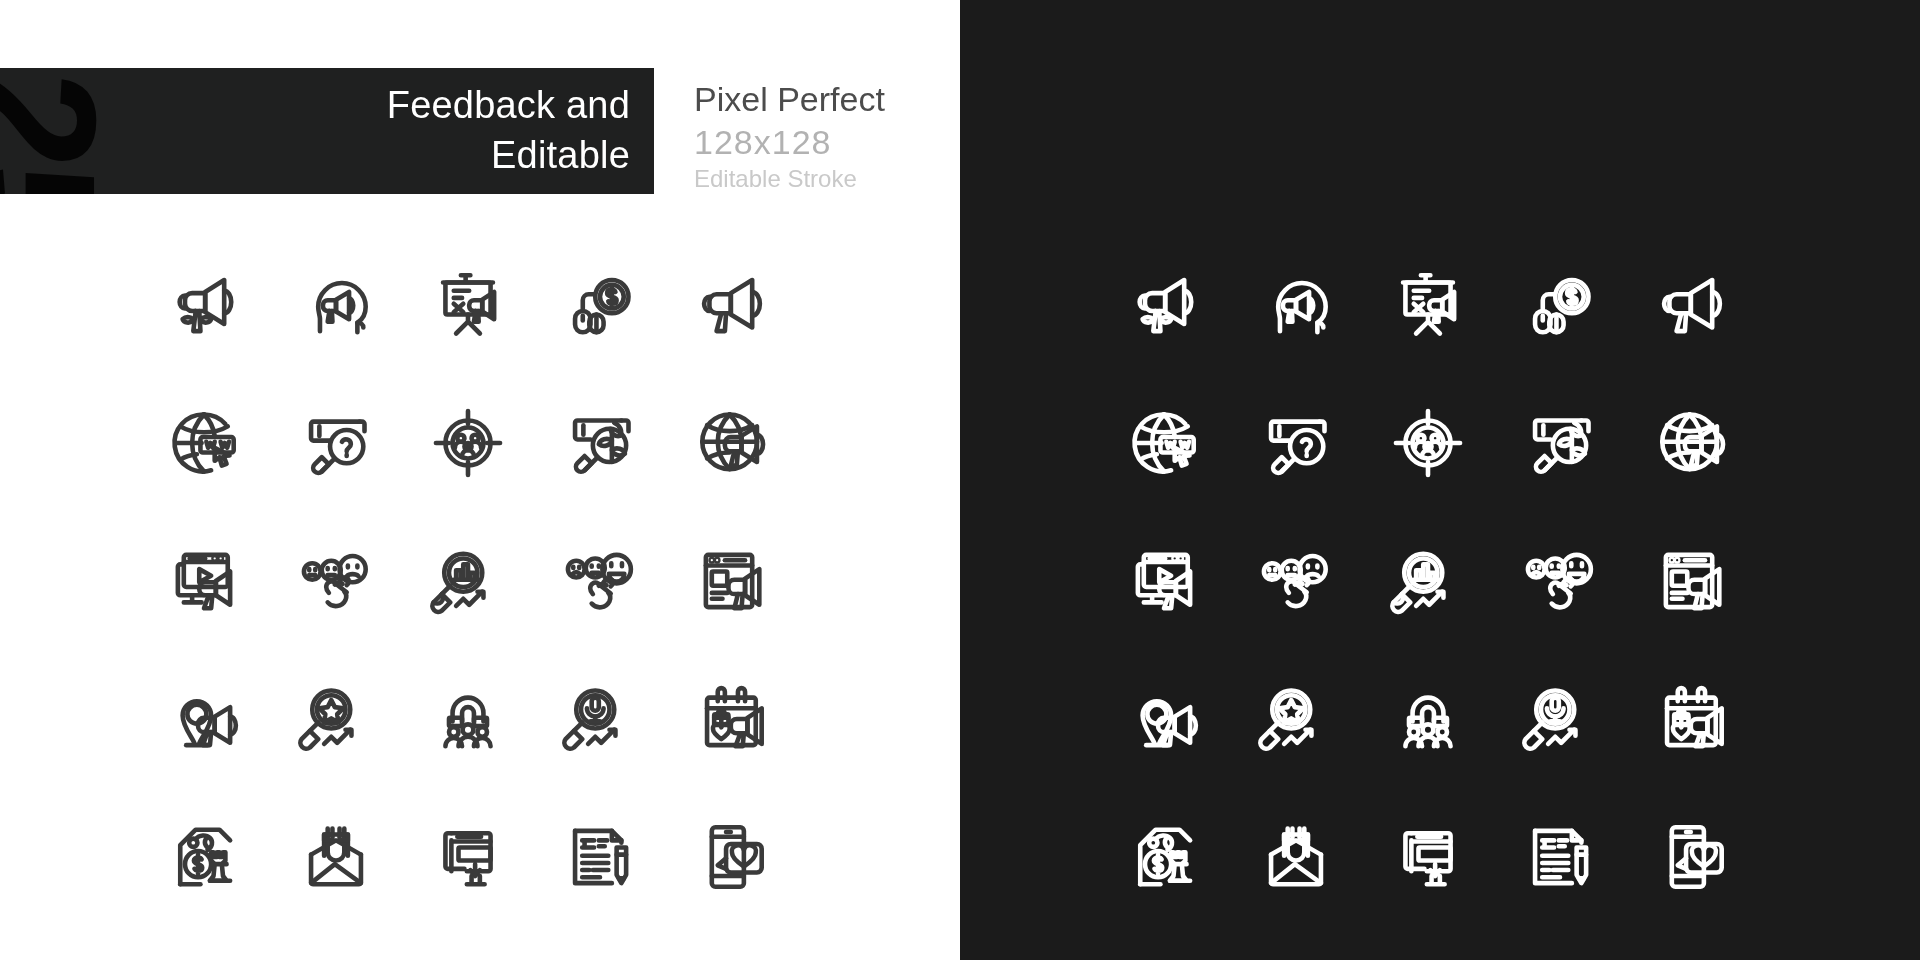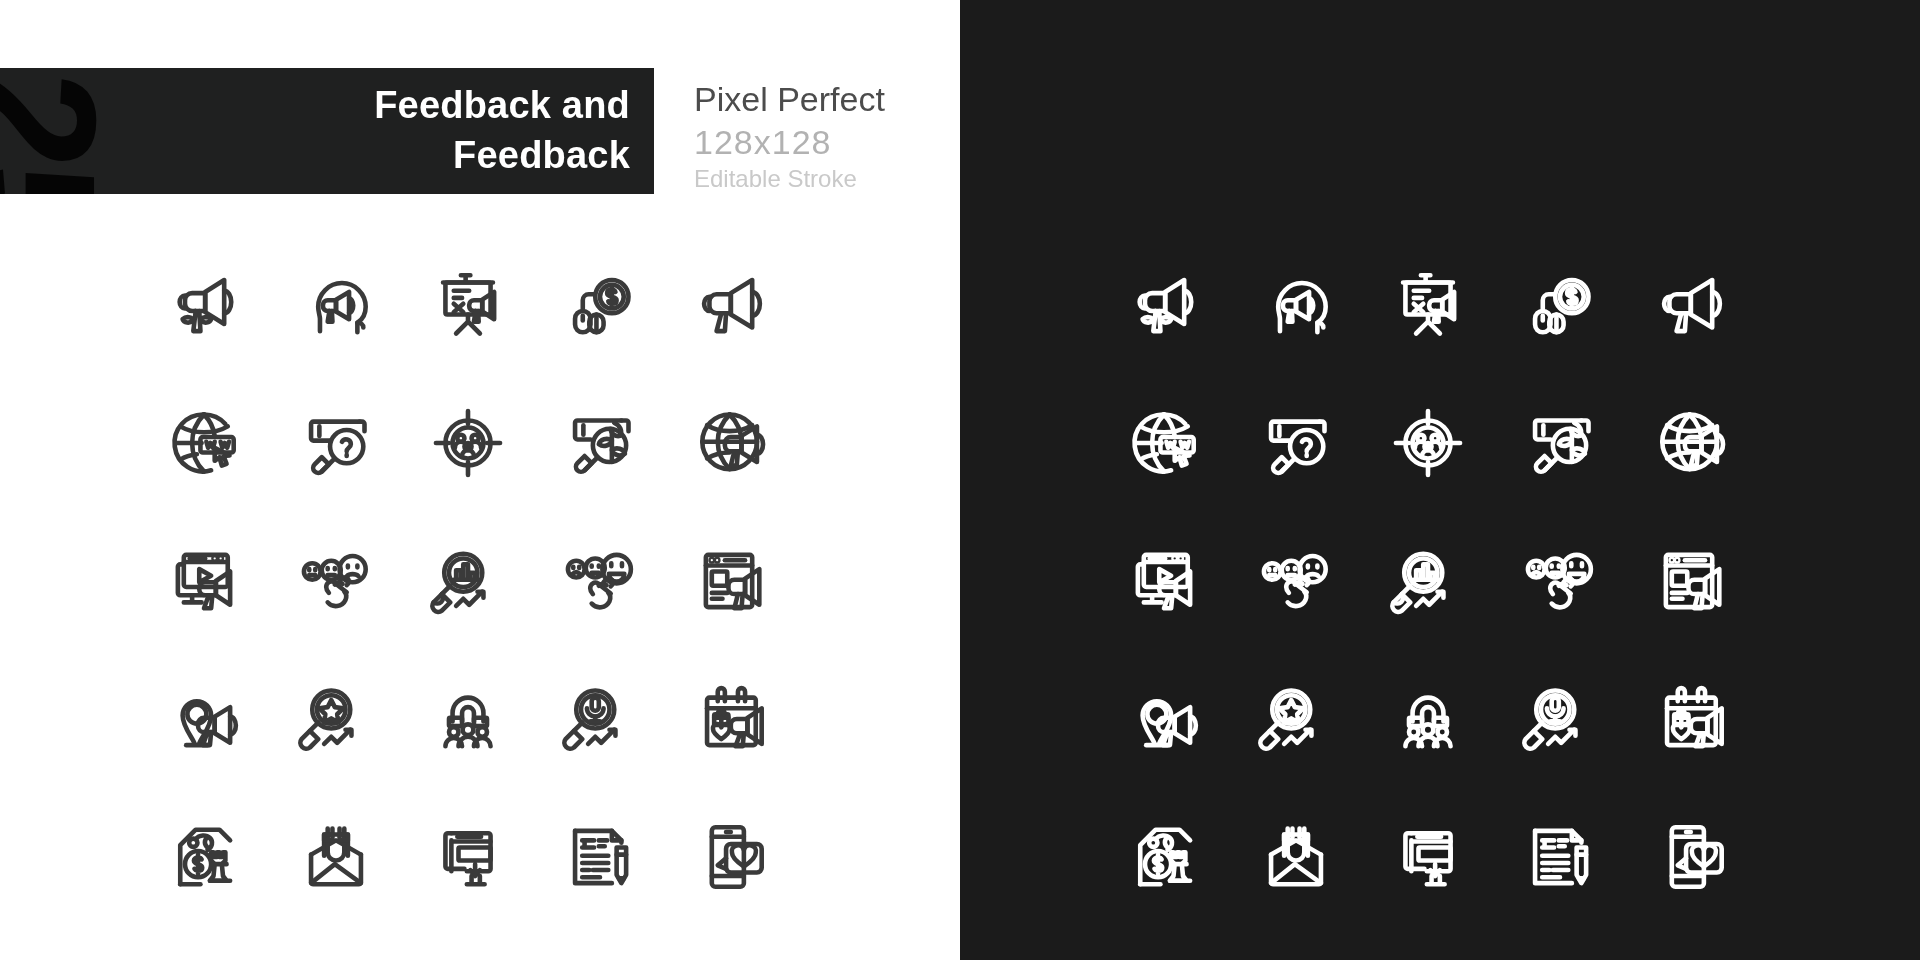--- a/index.html
+++ b/index.html
@@ -54,21 +54,21 @@
   }
   .band-title {
     position: absolute;
     right: 24px;
     top: 12px;
     width: 340px;
     text-align: right;
     color: #ffffff;
     font-size: 38px;
     line-height: 50px;
-    font-weight: 700;
+    font-weight: 400;
     letter-spacing: 0.2px;
   }
 
   .meta {
     position: absolute;
     left: 694px;
     top: 78px;
   }
   .meta-line1 {
     font-size: 34px;
@@ -127,21 +127,21 @@
 <body>
 
 <div class="sheet">
 
   <div class="panel panel-light">
 
     <div class="header-band">
       <div class="band-number">25</div>
       <div class="band-title">
         <div>Feedback and</div>
-        <div>Feedback</div>
+        <div>Editable</div>
       </div>
     </div>
 
     <div class="meta">
       <div class="meta-line1">Pixel Perfect</div>
       <div class="meta-line2">128x128</div>
       <div class="meta-line3">Editable Stroke</div>
     </div>
 
     <div class="grid">

